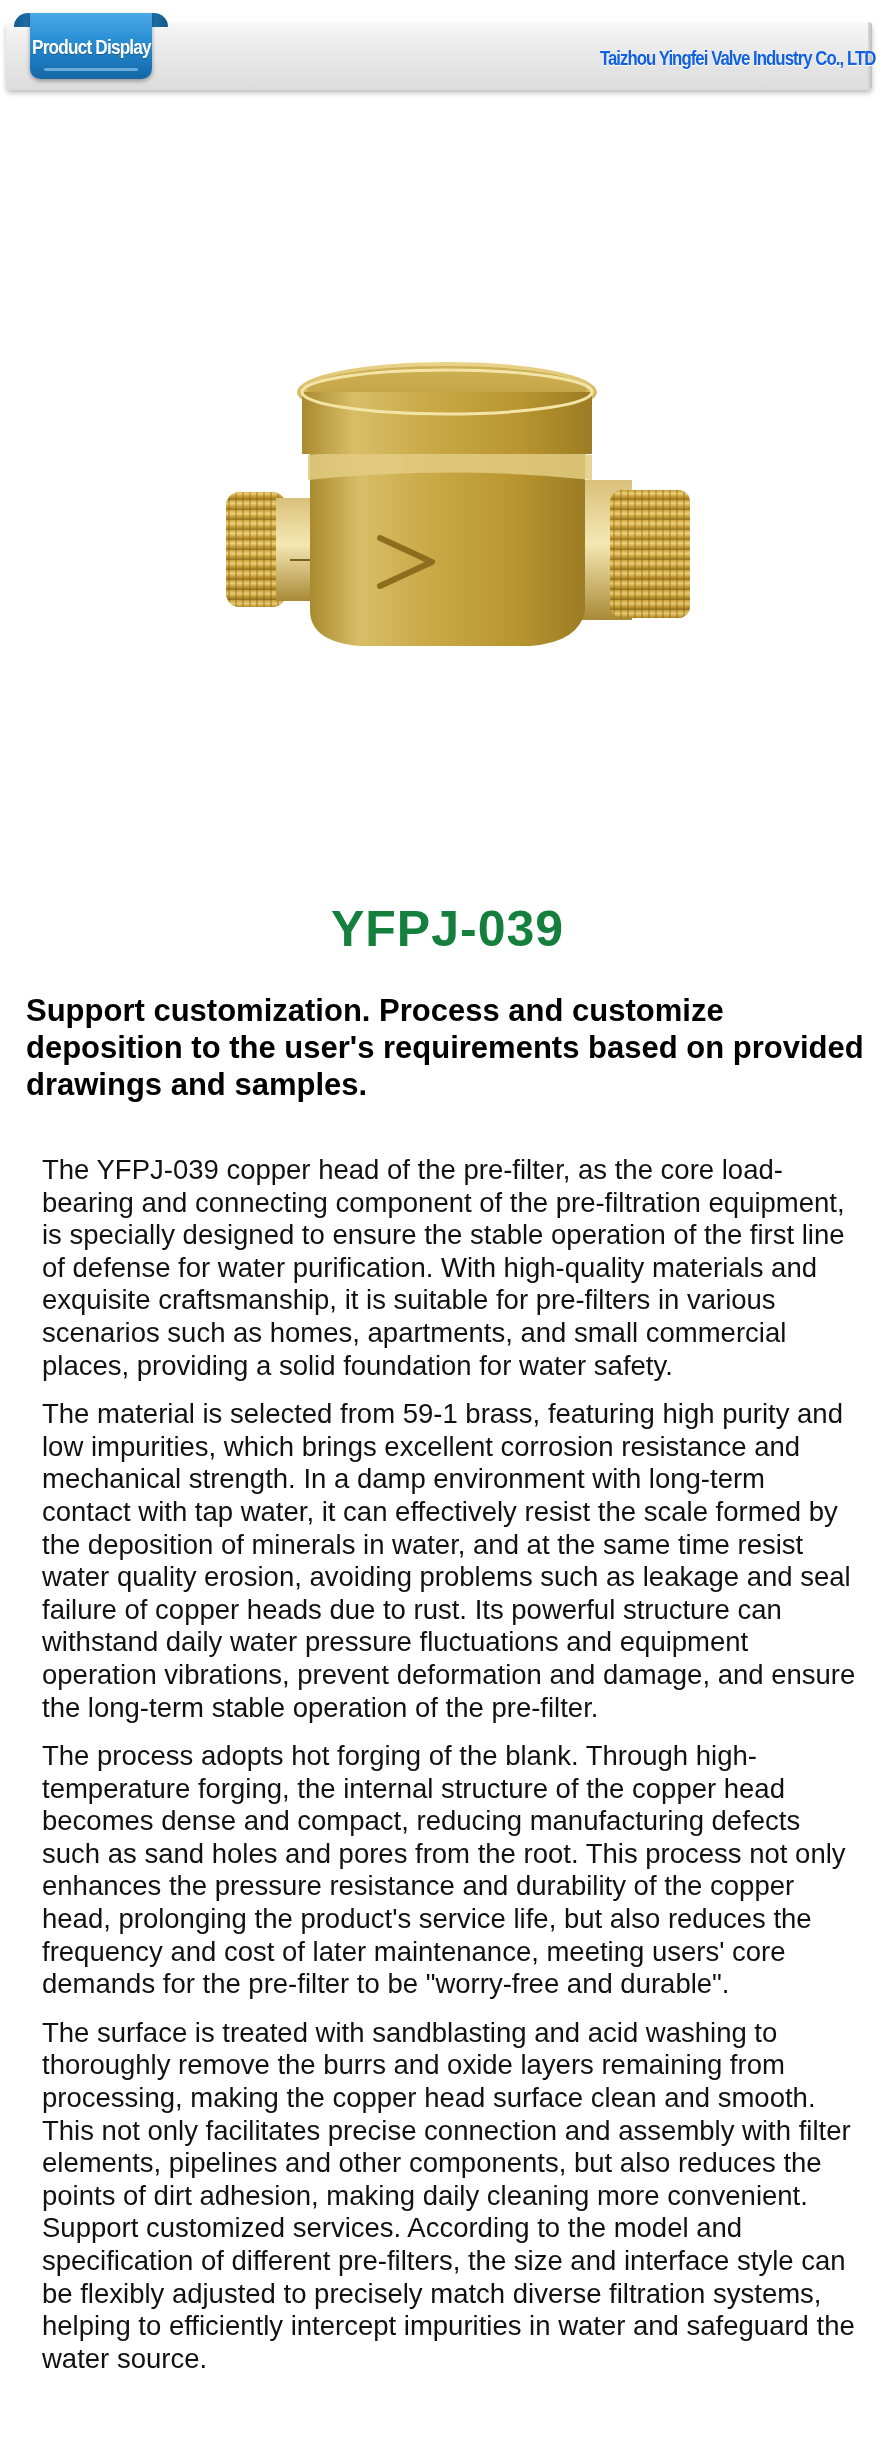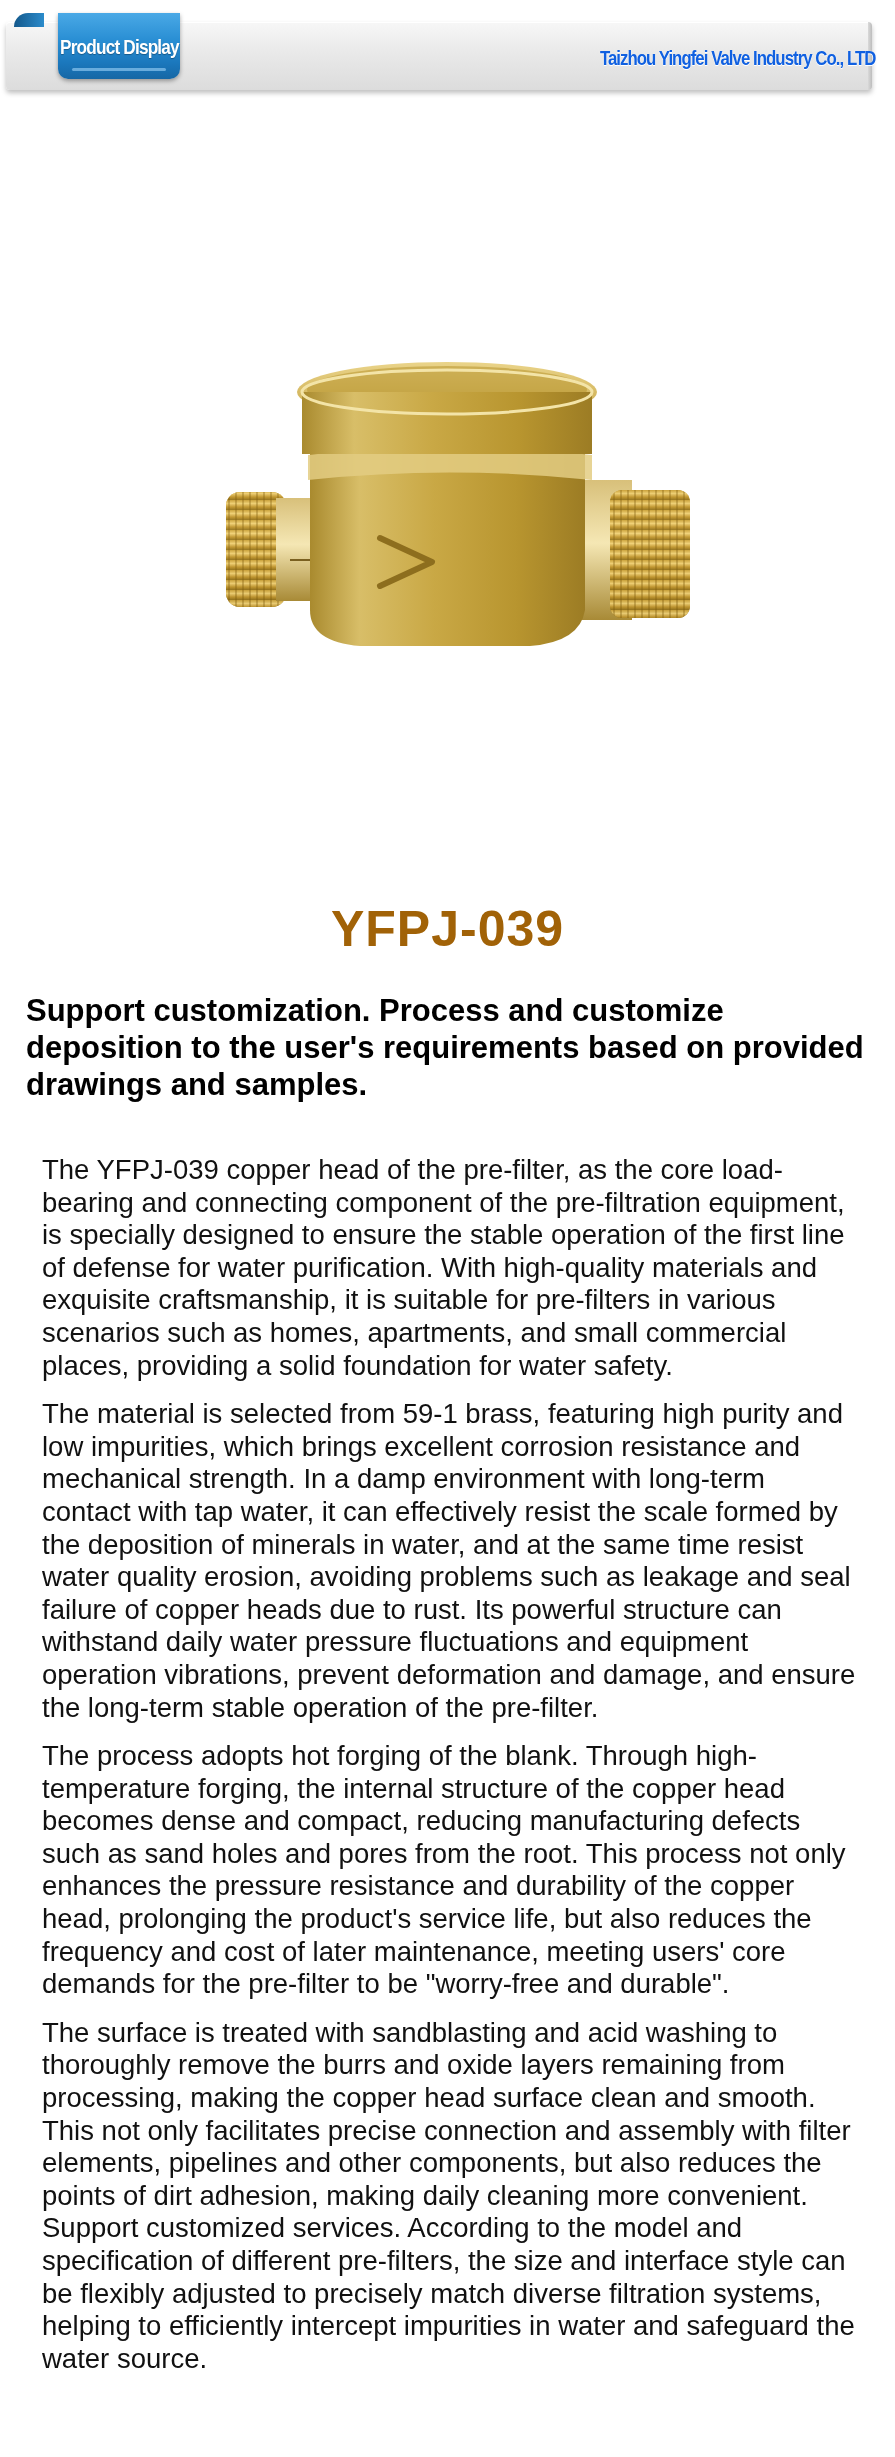--- a/index.html
+++ b/index.html
@@ -52,21 +52,21 @@
     border-radius: 0 14px 0 0;
     background: linear-gradient(to left, #13588b, #2b8bcb);
   }
   .ribbon {
     position: absolute;
     left: 30px; top: 13px;
     width: 122px; height: 66px;
     border-radius: 0 0 10px 10px;
     background: linear-gradient(to bottom, #4aa9e6 0%, #2a8fd4 40%, #1b78bd 75%, #1667a5 100%);
     box-shadow: 0 2px 4px rgba(0,0,0,0.35);
-    display: flex; align-items: center; justify-content: center; margin-left: 28px;
+    display: flex; align-items: center; justify-content: center;
   }
   .ribbon::after {
     content: "";
     position: absolute;
     left: 14px; right: 14px; bottom: 8px;
     height: 3px;
     background: rgba(170,220,255,0.55);
     border-radius: 2px;
   }
   .ribbon-label {
@@ -104,21 +104,21 @@
   
   .model-title {
     position: absolute;
     left: 0; top: 900px;
     width: 895px;
     text-align: center;
     font-family: "Liberation Sans", sans-serif;
     font-weight: bold;
     font-size: 50px;
     letter-spacing: 1px;
-    color: #a16207;
+    color: #15803d;
   }
   .subheading {
     position: absolute;
     left: 26px; top: 992px;
     width: 840px;
     font-family: "Liberation Sans", sans-serif;
     font-weight: bold;
     font-size: 31px;
     line-height: 37px;
     color: #000000;

